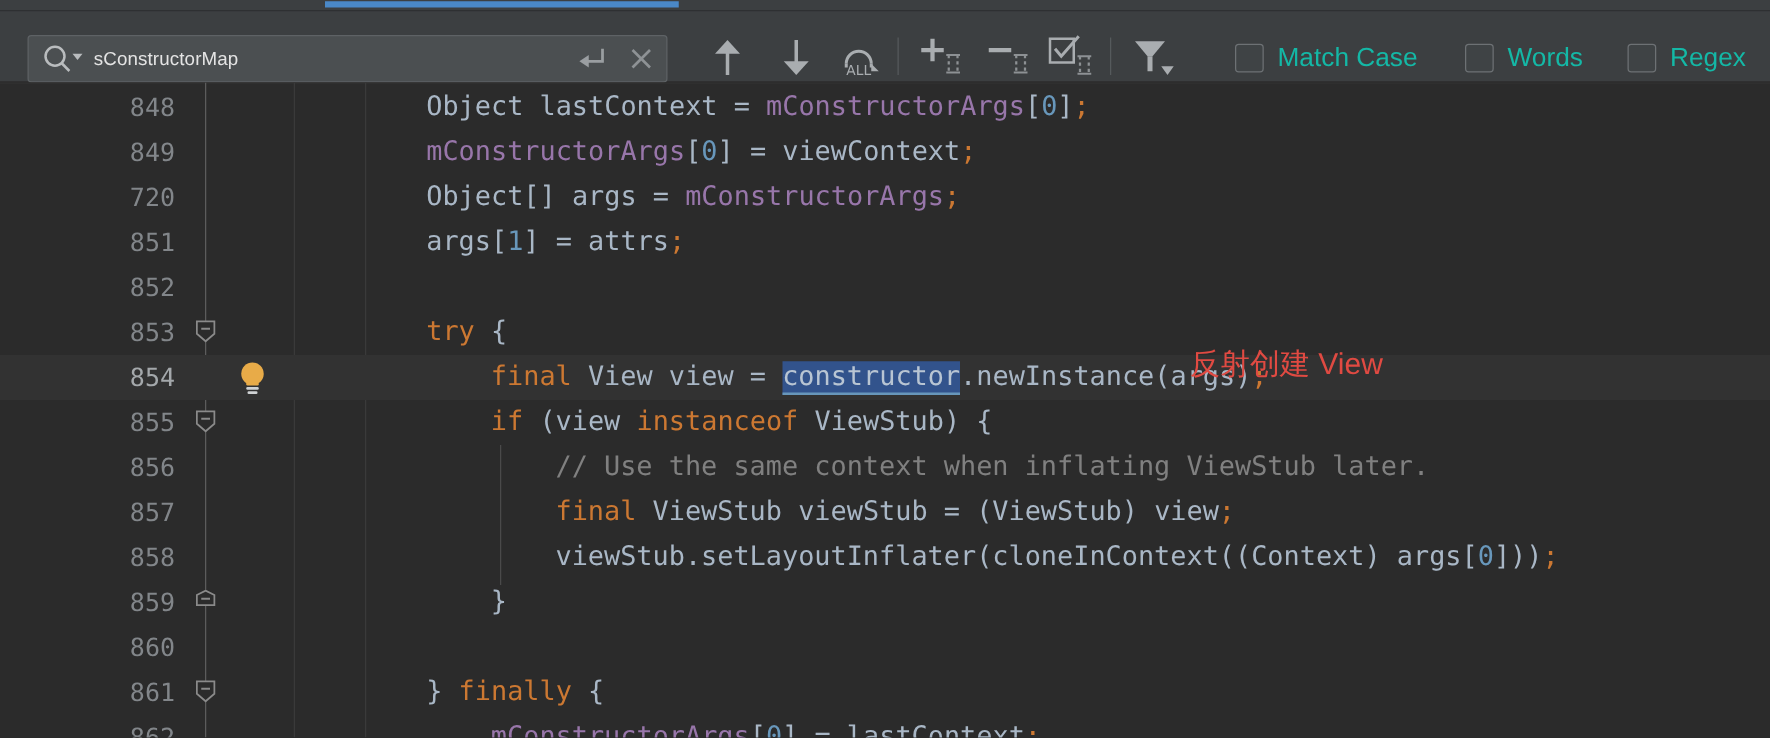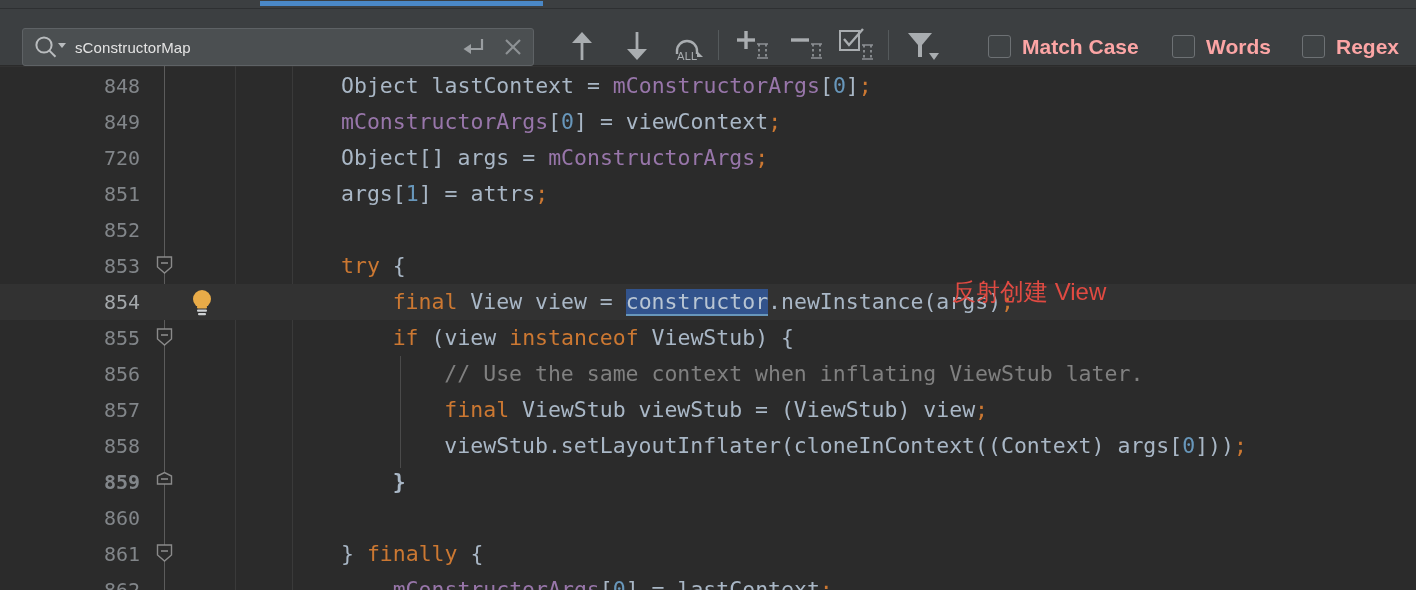--- a/index.html
+++ b/index.html
@@ -98,26 +98,25 @@
     height: 30px;
   }
   .chkbox {
     width: 23px; height: 23px;
     box-sizing: border-box;
     border: 1px solid #6d7174;
     border-radius: 3px;
     background: #3f4345;
   }
   .chk-label {
-    color: #fca5a5;
+    color: #14b8a6;
     font-size: 21px;
     line-height: 21px;
     margin-left: 11px;
     white-space: nowrap;
-    font-weight: bold;
   }
 
   
   .editor {
     position: absolute; left: 0; top: 66px;
     width: 1416px; height: 524px;
     background: #2b2b2b;
     overflow: hidden;
   }
   .editor .top-hairline {
@@ -397,21 +396,21 @@
           <div class="code" style="left: 444.36px;"><span class="t-cmt">// Use the same context when inflating ViewStub later.</span></div>
         </div>
         <div class="row" style="top: 326px;">
           <div class="lineno">857</div>
           <div class="code" style="left: 444.36px;"><span class="t-kw">final </span><span class="t-def">ViewStub </span><span class="t-def">viewStub </span><span class="t-def">= (ViewStub) view</span><span class="t-op">;</span></div>
         </div>
         <div class="row" style="top: 362px;">
           <div class="lineno">858</div>
           <div class="code" style="left: 444.36px;"><span class="t-def">viewStub.setLayoutInflater(cloneInContext((Context) args</span><span class="t-def">[</span><span class="t-num">0</span><span class="t-def">]))</span><span class="t-op">;</span></div>
         </div>
-        <div class="row" style="top: 398px; font-weight: bold;">
+        <div class="row" style="top: 398px;">
           <div class="lineno">859</div>
           <div class="code" style="left: 392.68px;"><span class="t-def">}</span></div>
         </div>
         <div class="foldmark" style="top: 406px;"><svg width="19" height="20" viewBox="0 0 19 20">
             <path d="M2.5 12 L2.5 4 L9.5 0.5 L16.5 4 L16.5 12 Z" fill="#2b2b2b" stroke="#8a8a8a" stroke-width="1.4"></path>
             <line x1="6" y1="7" x2="13" y2="7" stroke="#8a8a8a" stroke-width="1.6"></line>
           </svg></div>
         <div class="row" style="top: 434px;">
           <div class="lineno">860</div>
         </div>

